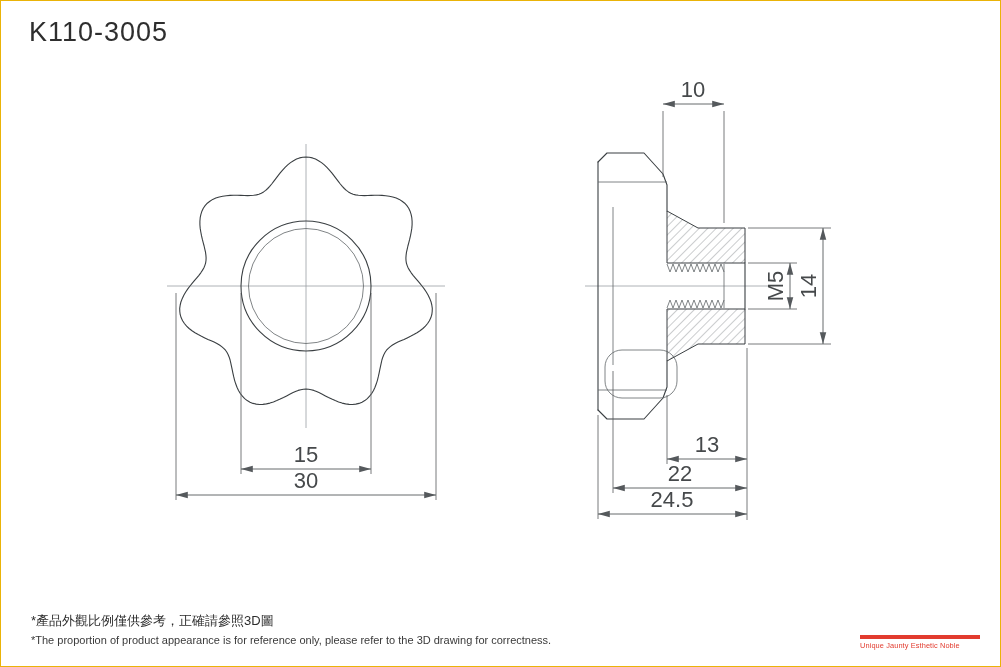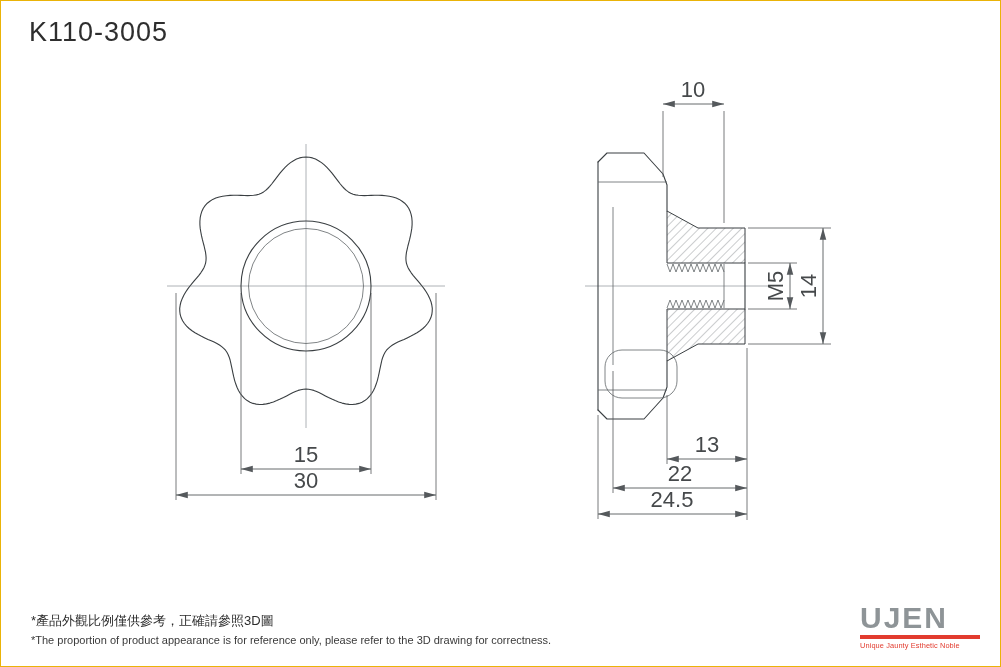--- a/index.html
+++ b/index.html
@@ -132,18 +132,17 @@
       </g>
     </g>
   </svg>
 
   <div class="notes">
     <div class="note-zh">*產品外觀比例僅供參考，正確請參照3D圖</div>
     <div class="note-en">*The proportion of product appearance is for reference only, please refer to the 3D drawing for correctness.</div>
   </div>
 
   <div class="logo">
-    <div class="logo-name">UJEN</div>
     <div class="logo-bar" style="background: rgb(226, 59, 46);"></div>
     <div class="logo-tagline" style="color: rgb(226, 59, 46);">Unique Jaunty Esthetic Noble</div>
   </div>
 
 </div>
 
 </body></html>

